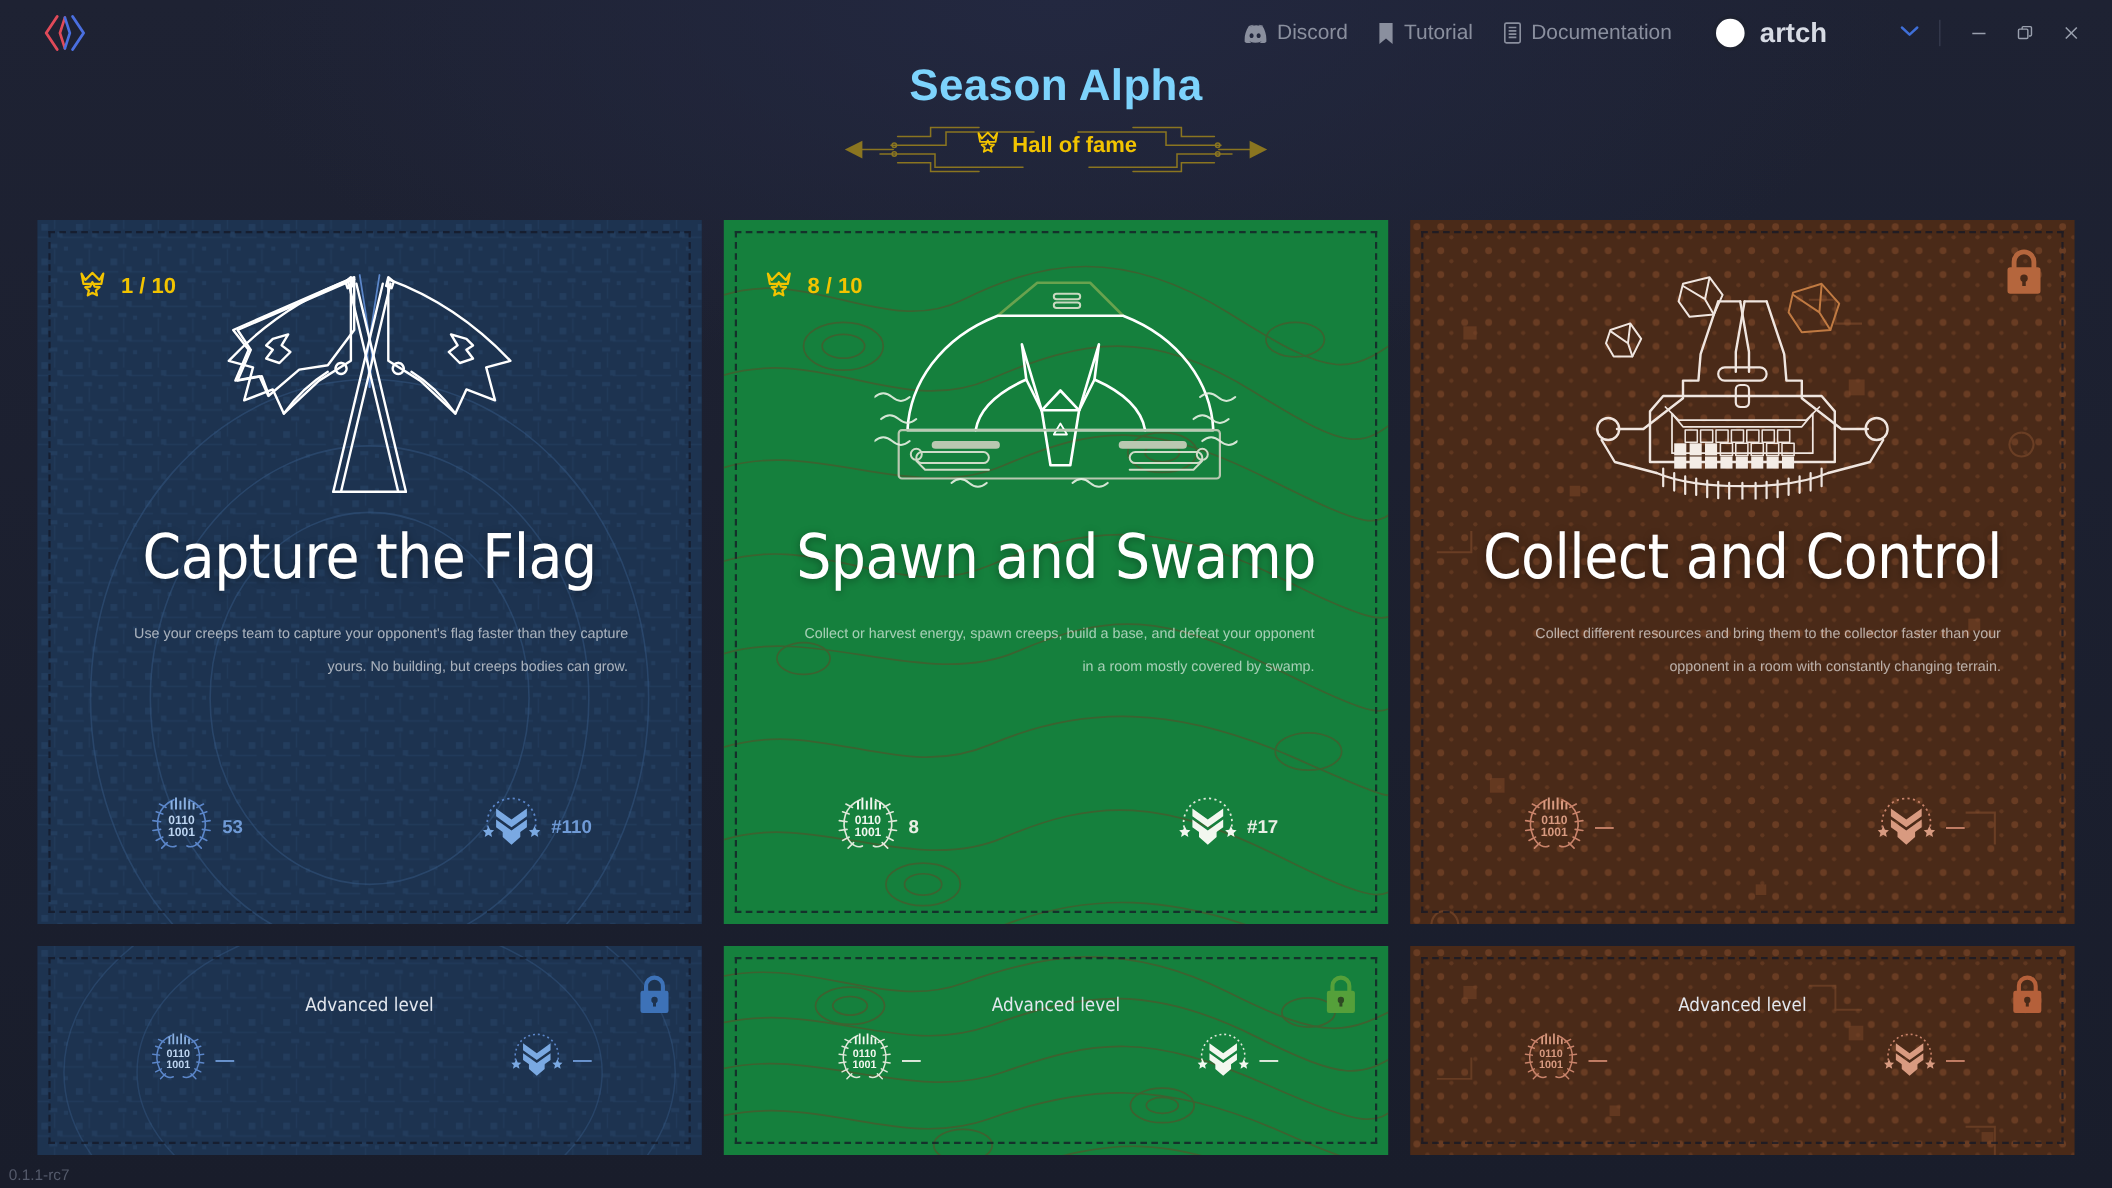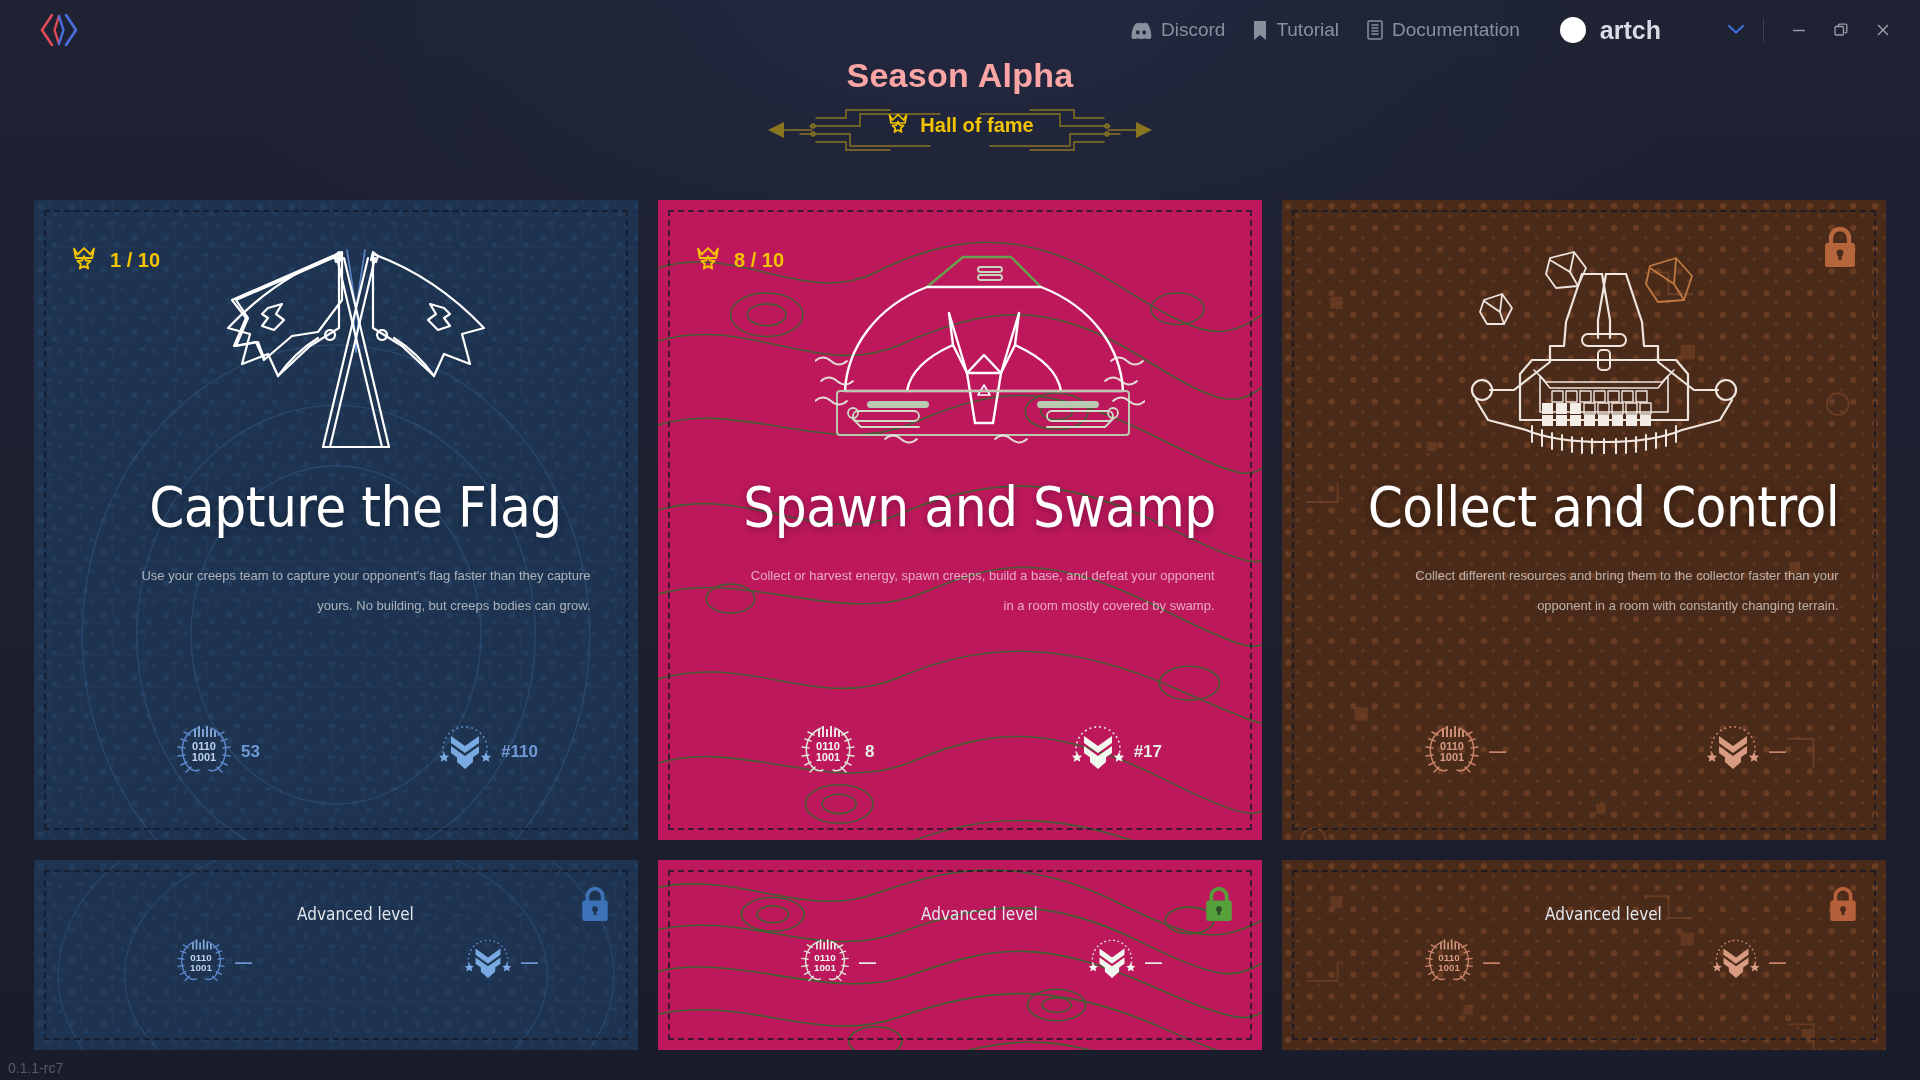--- a/index.html
+++ b/index.html
@@ -58,21 +58,21 @@
     cursor: pointer; color: #9aa0ae;
   }
 
   
   #season-header {
     text-align: center;
     margin-top: -4px;
     position: relative; z-index: 20;
   }
   #season-title {
-    font-size: 34px; color: #fca5a5; font-weight: bold;
+    font-size: 40px; color: #7dd3fc; font-weight: bold;
     letter-spacing: 0.3px;
   }
   #hof-wrap {
     margin-top: 12px;
     display: flex; align-items: flex-start; justify-content: center;
     position: relative; height: 46px;
   }
   #hof-banner {
     position: absolute; left: 50%; top: 50%;
     transform: translate(-50%,-50%);
@@ -107,26 +107,26 @@
     z-index: 0; pointer-events: none;
   }
   .card .dashframe {
     position: absolute; inset: 10px;
     border: 2px dashed rgba(20,24,38,0.75);
     z-index: 2; pointer-events: none;
   }
   .card .inner {
     position: relative; z-index: 3;
     height: 100%;
-    display: flex; flex-direction: column; align-items: center; padding-left: 39px;
+    display: flex; flex-direction: column; align-items: center;
   }
 
   
   .card.blue  { background: #1d3350; }
-  .card.green { background: #be185d; }
+  .card.green { background: #15803d; }
   .card.brown { background: #4a2a18; }
 
   .crown-row {
     position: absolute; left: 36px; top: 44px;
     display: flex; align-items: center; gap: 12px;
     z-index: 5;
   }
   .crown-count { color: #f2c300; font-size: 20px; font-weight: bold; }
 
   .lock-corner {

